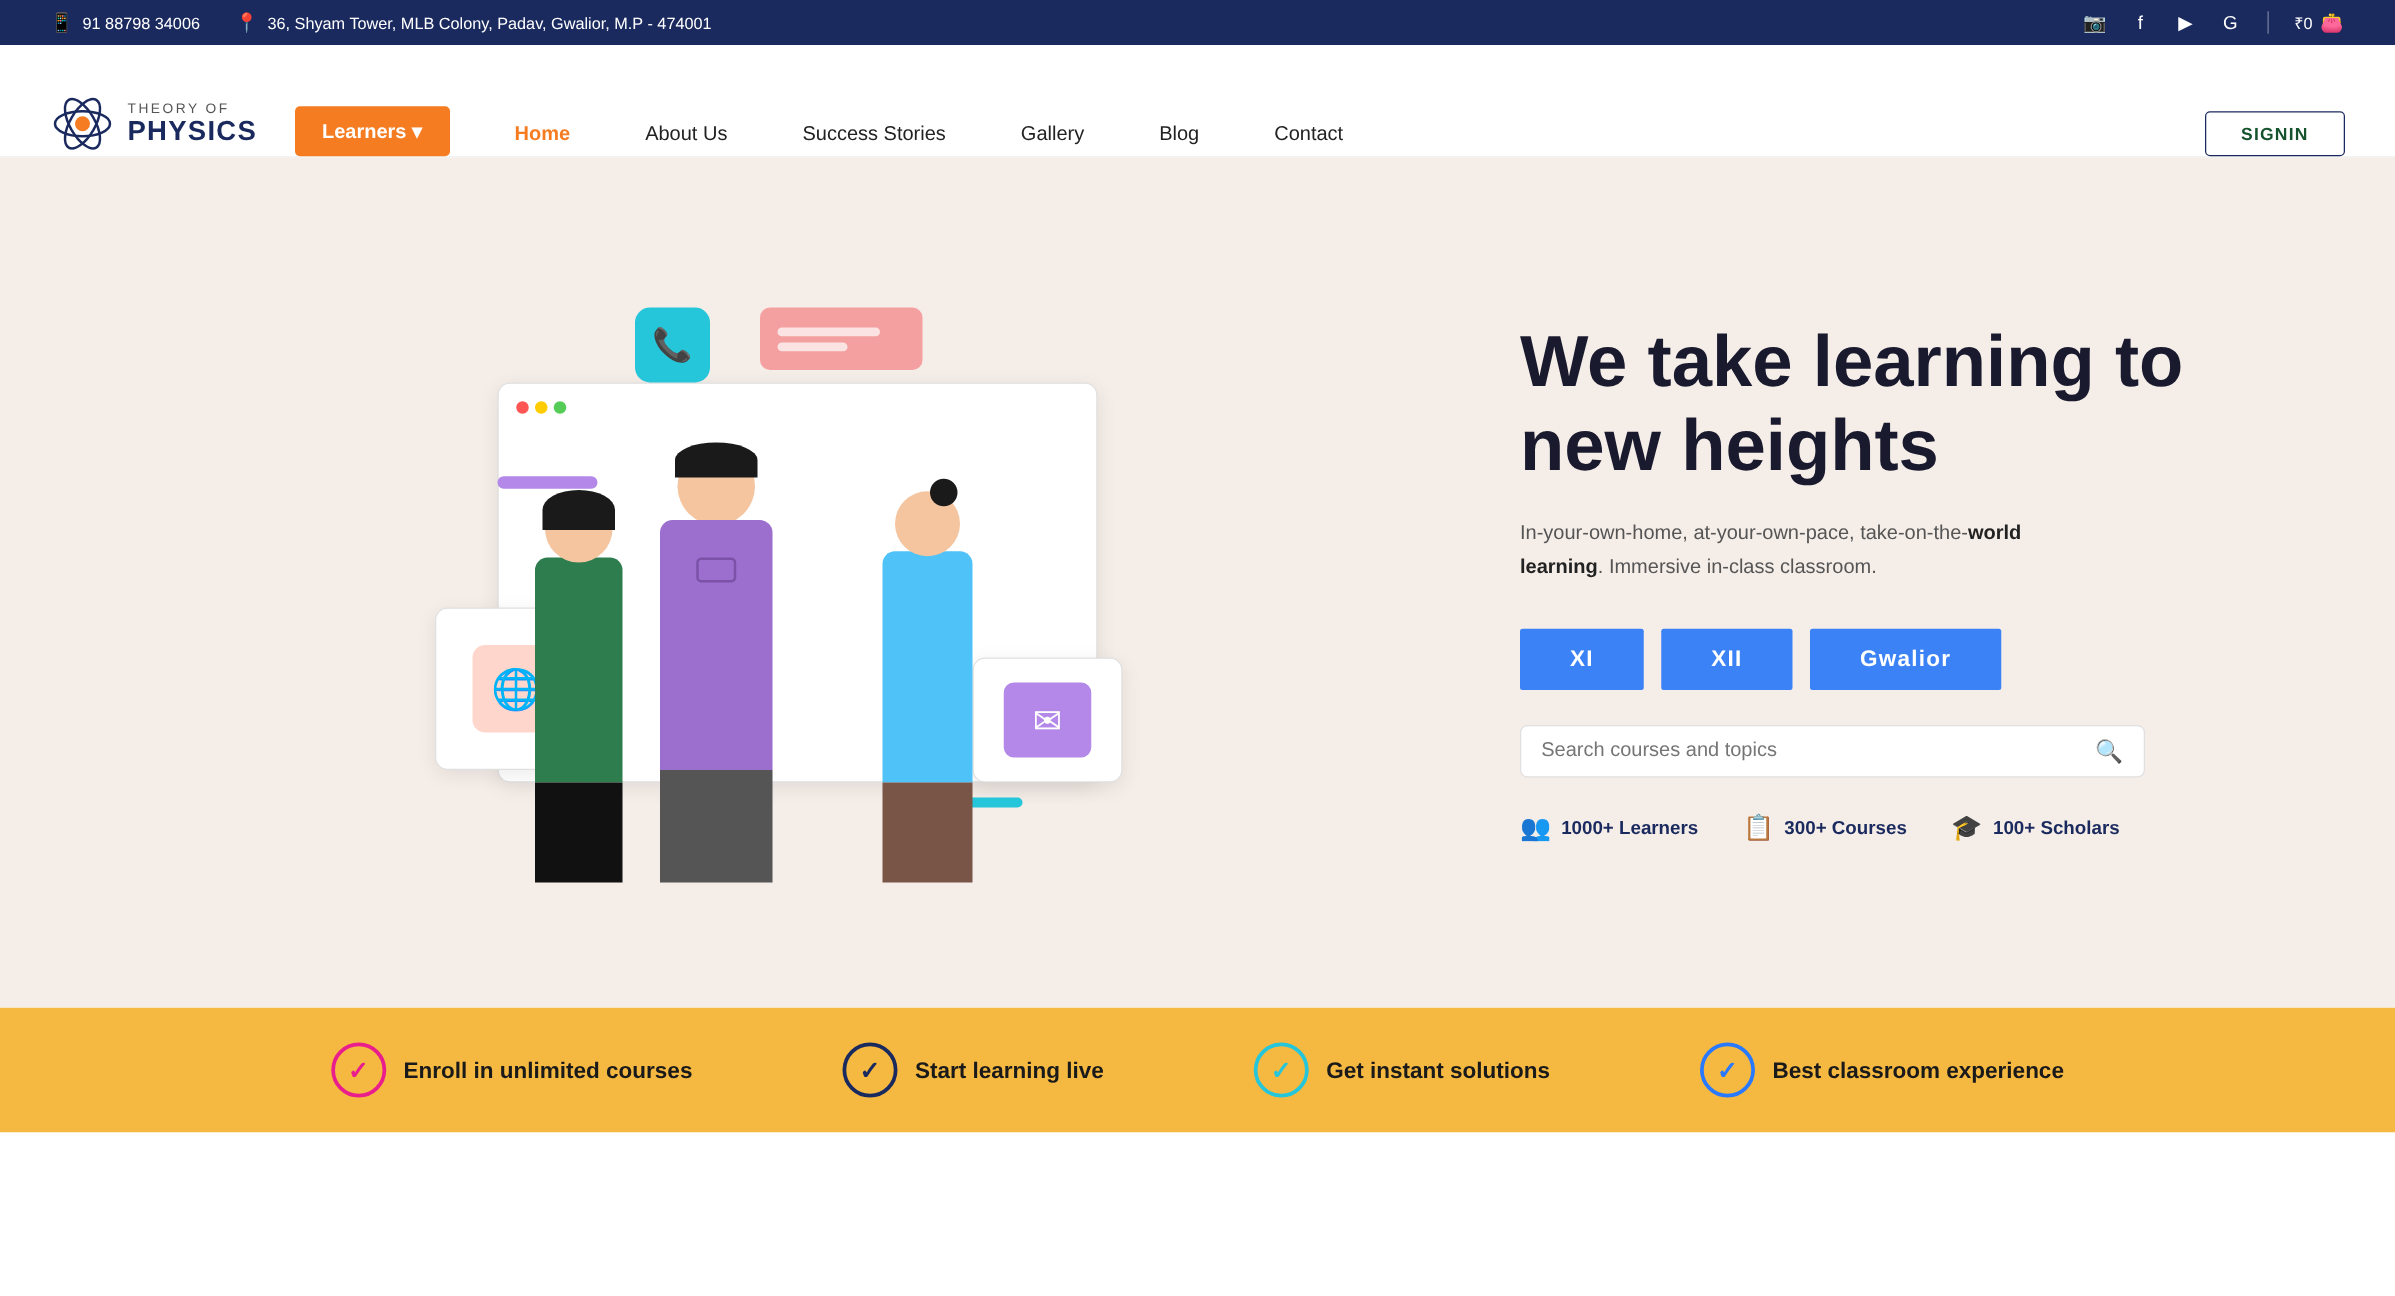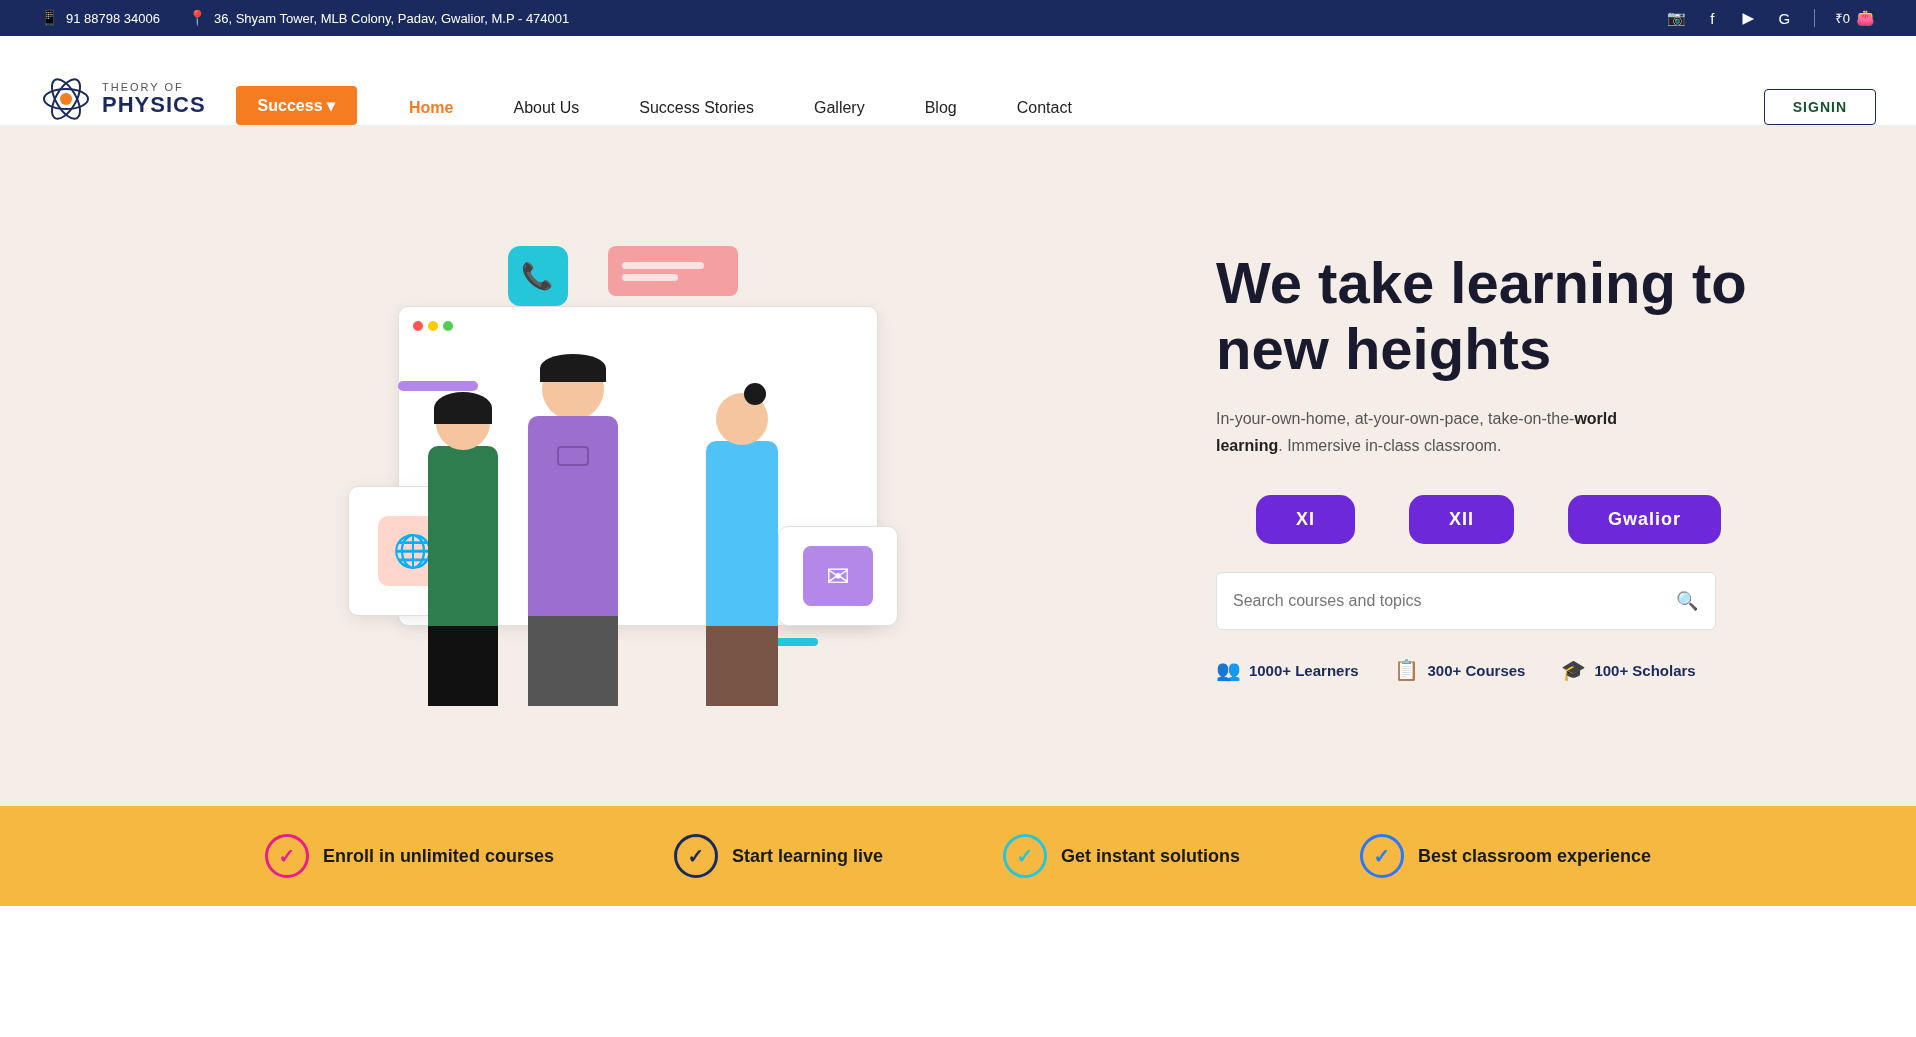--- a/index.html
+++ b/index.html
@@ -257,40 +257,39 @@
       max-width: 440px;
     }
     .hero-subtitle strong { font-weight: 700; color: #222; }
 
     .course-btns {
       display: flex;
       gap: 14px;
       margin-bottom: 28px;
     }
     .course-btn {
-      background: #6d28d9;
+      background: #3b82f6;
       color: #fff;
       border: none;
-      border-radius: 15px;
+      border-radius: 2px;
       padding: 14px 40px;
       font-size: 18px;
       font-weight: 700;
       cursor: pointer;
       letter-spacing: 1px;
-      margin-left: 40px;
     }
 
     .search-box {
       display: flex;
       align-items: center;
       background: #fff;
       border: 1.5px solid #e0e0e0;
       border-radius: 6px;
       padding: 0 16px;
-      height: 58px;
+      height: 42px;
       width: 100%;
       max-width: 500px;
       margin-bottom: 28px;
     }
     .search-input {
       flex: 1;
       border: none;
       outline: none;
       font-size: 16px;
       color: #888;
@@ -383,21 +382,21 @@
       <ellipse cx="26" cy="26" rx="22" ry="10" fill="none" stroke="#1a2a5e" stroke-width="2"></ellipse>
       <ellipse cx="26" cy="26" rx="22" ry="10" fill="none" stroke="#1a2a5e" stroke-width="2" transform="rotate(60 26 26)"></ellipse>
       <ellipse cx="26" cy="26" rx="22" ry="10" fill="none" stroke="#1a2a5e" stroke-width="2" transform="rotate(120 26 26)"></ellipse>
     </svg>
     <div class="logo-text">
       <span class="logo-text-top">THEORY OF</span>
       <span class="logo-text-bottom">PHYSICS</span>
     </div>
   </div>
 
-  <button class="courses-btn">Success ▾</button>
+  <button class="courses-btn">Learners ▾</button>
 
   <div class="nav-links">
     <a class="nav-link active">Home</a>
     <a class="nav-link">About Us</a>
     <a class="nav-link">Success Stories</a>
     <a class="nav-link">Gallery</a>
     <a class="nav-link">Blog</a>
     <a class="nav-link">Contact</a>
   </div>
 

